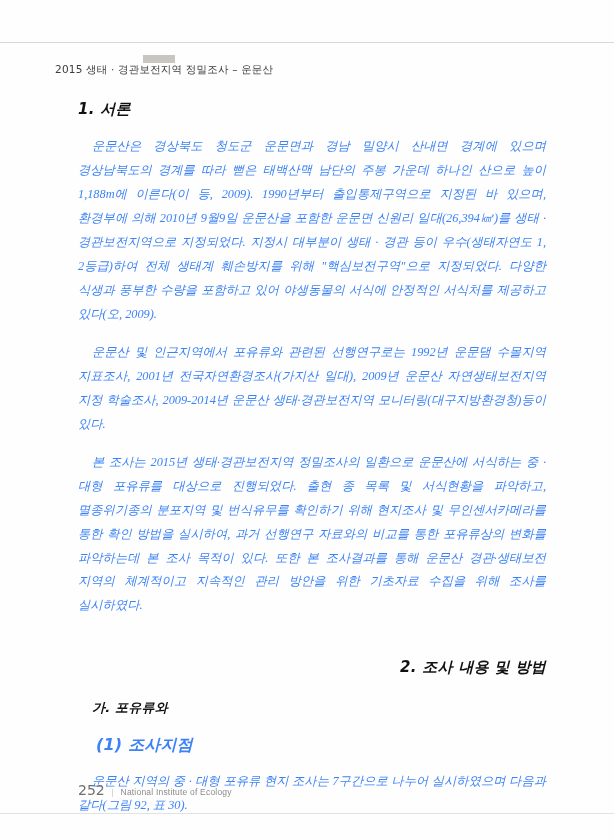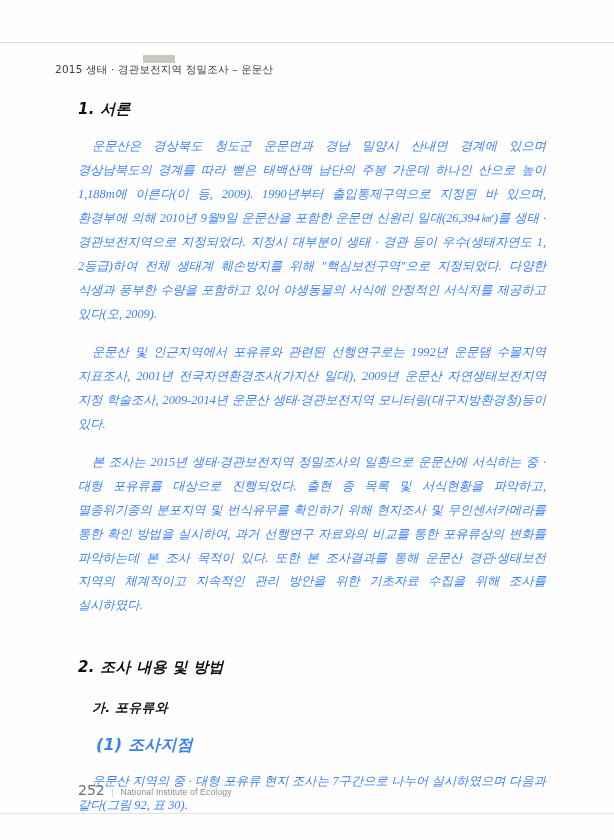--- a/index.html
+++ b/index.html
@@ -67,20 +67,21 @@
     font-size: 15px;
     font-weight: bold;
     font-family: "DejaVu Sans", sans-serif;
     margin: 0 0 16px 0;
     letter-spacing: 0.3px;
     color: #111;
   }
   h2.sec.second {
     margin-top: 40px;
     margin-bottom: 22px;
+    text-align: right;
   }
   h3.sub {
     font-size: 13px;
     font-weight: bold;
     font-family: "DejaVu Sans", sans-serif;
     margin: 0 0 18px 14px;
     letter-spacing: 0.2px;
     color: #111;
   }
   h4.subsub {

